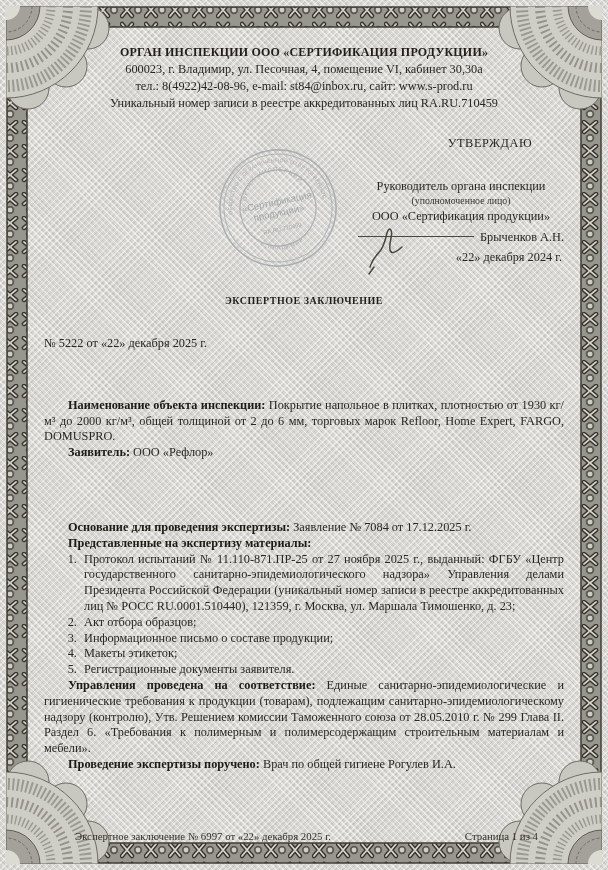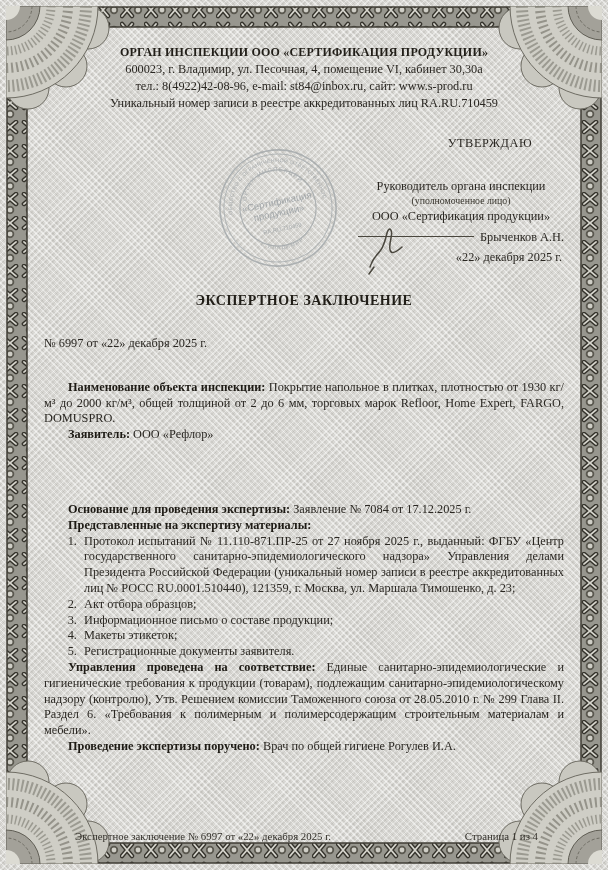--- a/index.html
+++ b/index.html
@@ -28,23 +28,23 @@
   .approval-col{position:absolute;right:0;top:0;width:206px;}
   .approve{letter-spacing:.6px;text-align:center;padding-left:58px;margin-bottom:27px;}
   .role{text-align:center;}
   .role-note{text-align:center;font-size:9.8px;line-height:12px;color:#3a372f;}
   .aorg{text-align:center;margin-top:2px;}
   .sig-row{display:flex;align-items:center;margin-top:5px;position:relative;height:17px;}
   .sig-underline{flex:1;border-bottom:1px solid #4a473e;margin-bottom:2px;}
   .signer{margin-left:6px;white-space:nowrap;}
   .sig-stroke{position:absolute;left:8px;top:-6px;overflow:visible;}
   .sig-date{text-align:right;padding-right:2px;margin-top:4px;}
-  .title{margin:6px 0 0 0;text-align:center;font-size:14px;font-weight:bold;letter-spacing:.5px;color:#211e18;line-height:18px;}
+  .title{margin:6px 0 0 0;text-align:center;font-size:10px;font-weight:bold;letter-spacing:.5px;color:#211e18;line-height:18px;}
   .doc-number{margin-top:26px;}
-  .body-block{margin-top:28px;}
+  .body-block{margin-top:46px;}
   .para{text-align:justify;text-indent:24px;}
   .para b{color:#1d1a14;}
   .gap-block{margin-top:59px;}
   ol.materials{margin:0;padding:0 0 0 36px;}
   ol.materials li{text-align:justify;padding-left:4px;}
   .footer{
     position:absolute;z-index:2;left:75px;right:70px;bottom:28px;
     display:flex;justify-content:space-between;font-size:10.8px;color:#33302a;
   }
   .stamp-svg text{font-family:"Liberation Sans","DejaVu Sans",sans-serif;}
@@ -135,27 +135,27 @@
         <div class="role">Руководитель органа инспекции</div>
         <div class="role-note">(уполномоченное лицо)</div>
         <div class="aorg">ООО «Сертификация продукции»</div>
         <div class="sig-row">
           <svg class="sig-stroke" width="48" height="52" viewBox="0 0 48 52">
             <path d="M4 44 C10 26 15 36 21 10 C23 3 27 6 25 15 C21 33 27 32 36 24 M8 44 L3 51" fill="none" stroke="#4a473e" stroke-width="1.5" stroke-linecap="round"></path>
           </svg>
           <span class="sig-underline"></span>
           <span class="signer">Брыченков А.Н.</span>
         </div>
-        <div class="sig-date">«22» декабря 2025 г.</div>
+        <div class="sig-date">«22» декабря 2024 г.</div>
       </div>
     </div>
 
     <h1 class="title">ЭКСПЕРТНОЕ ЗАКЛЮЧЕНИЕ</h1>
 
-    <div class="doc-number">№ 6997 от «22» декабря 2025 г.</div>
+    <div class="doc-number">№ 5222 от «22» декабря 2025 г.</div>
 
     <div class="body-block">
       <div class="para">
         <b>Наименование объекта инспекции:</b>
         <span>Покрытие напольное в плитках, плотностью от 1930 кг/м³ до 2000 кг/м³, общей толщиной от 2 до 6 мм, торговых марок Refloor, Home Expert, FARGO, DOMUSPRO.</span>
       </div>
       <div class="para">
         <b>Заявитель:</b>
         <span>ООО «Рефлор»</span>
       </div>

